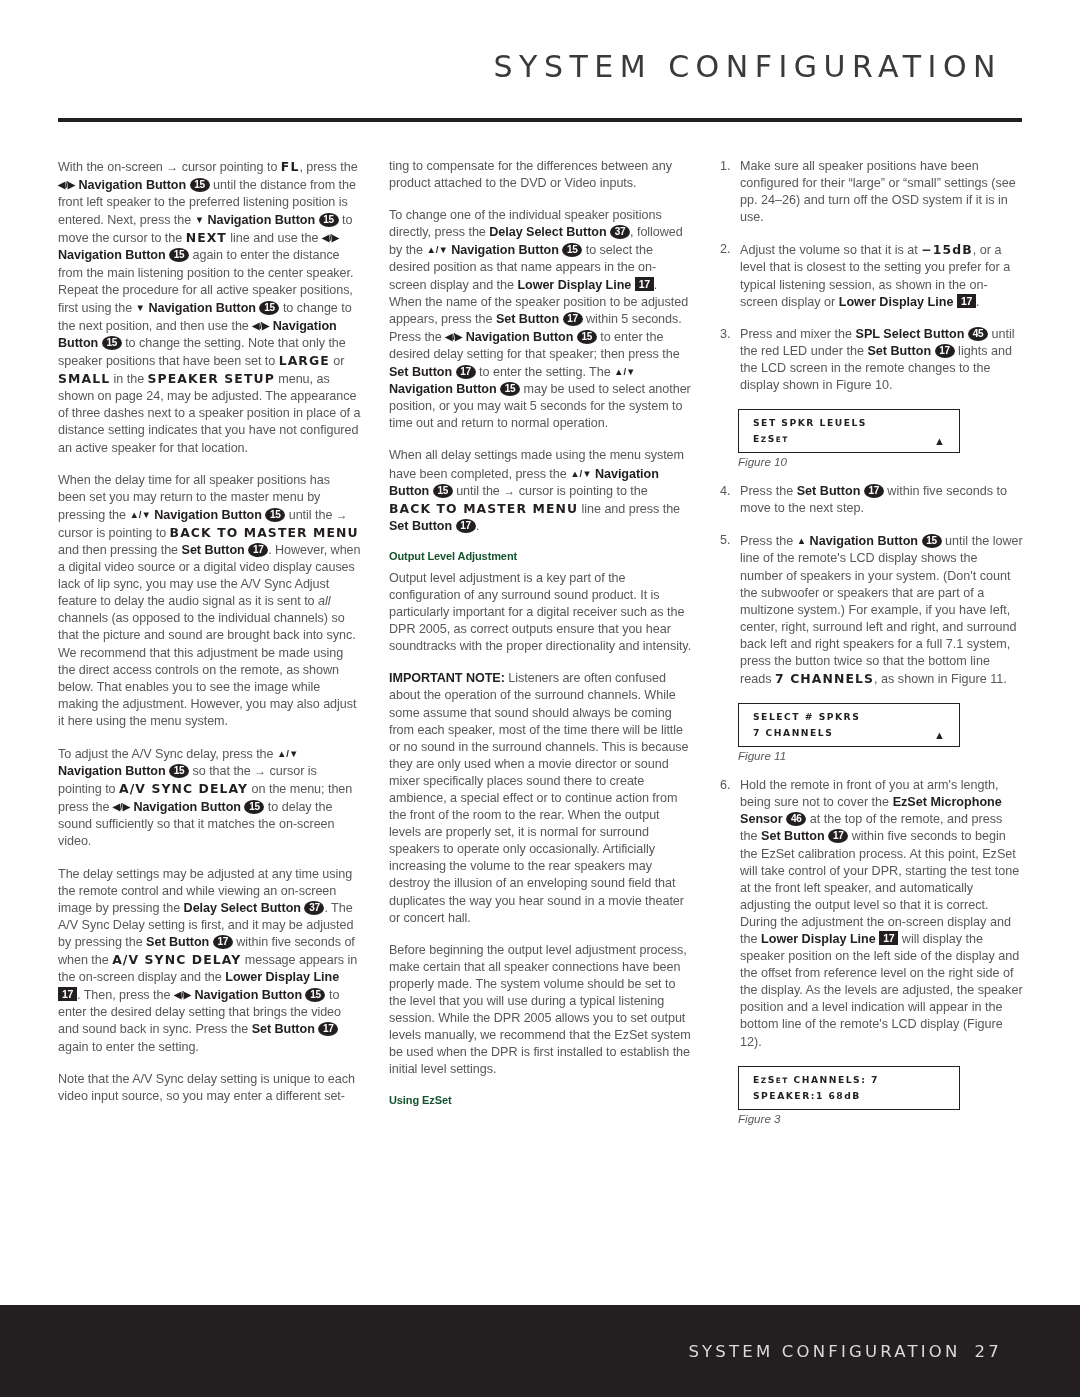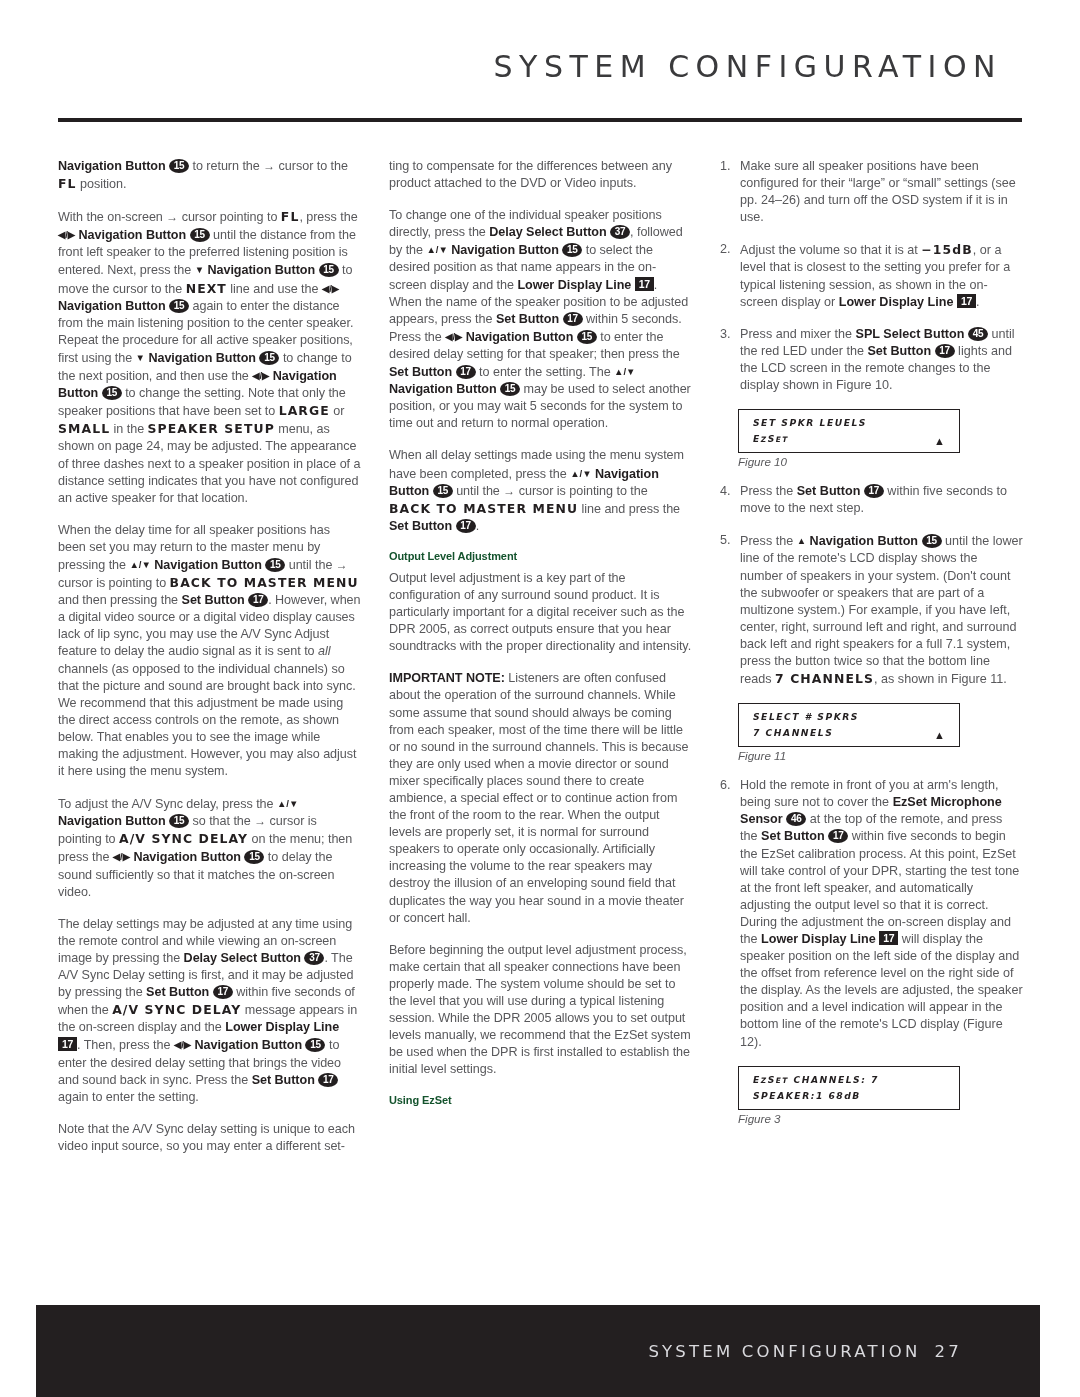--- a/index.html
+++ b/index.html
@@ -150,21 +150,20 @@
 
   
   .lcd-box {
     border: 1.6px solid #231f20;
     width: 222px;
     height: 44px;
     box-sizing: border-box;
     margin: 6px 0 2px 18px;
     position: relative;
     background: #fff;
-    font-style: italic;
   }
   .lcd-line {
     position: absolute;
     left: 14px;
     font-family: "DejaVu Sans", sans-serif;
     font-weight: bold;
     font-size: 9.2px;
     letter-spacing: 1.5px;
     color: #231f20;
     white-space: nowrap;
@@ -185,24 +184,23 @@
     font-style: italic;
     color: #58585b;
   }
   .sm { font-size: 7.4px; vertical-align: 0.5px; }
 
   
   .page-footer {
     position: absolute;
     left: 0;
     bottom: 0;
-    width: 1004px;
+    width: 1080px;
     height: 92px;
     background: #231f20;
-    margin-left: 36px;
   }
   .footer-text {
     position: absolute;
     right: 78px;
     top: 50%;
     transform: translateY(-50%);
     font-family: "DejaVu Sans", sans-serif;
     font-size: 16.5px;
     letter-spacing: 3.2px;
     color: #d9d9dd;
@@ -215,21 +213,20 @@
 
 <div class="page-header">
   <div class="header-title">SYSTEM CONFIGURATION</div>
   <div class="header-rule"></div>
 </div>
 
 <div class="columns">
 
   <div class="col">
 
-    <p><b>Navigation Button</b> <span class="ref">15</span><span> to return the </span><span class="arrow">→</span><span> cursor to the </span><span class="lcdw">FL</span><span> position.</span></p>
 
     <p><span>With the on-screen </span><span class="arrow">→</span><span> cursor pointing to </span><span class="lcdw">FL</span><span>, press the </span><b class="tri">◀/▶</b> <b>Navigation Button</b> <span class="ref">15</span><span> until the distance from the front left speaker to the preferred listening position is entered. Next, press the </span><b class="tri">▼</b> <b>Navigation Button</b> <span class="ref">15</span><span> to move the cursor to the </span><span class="lcdw">NEXT</span><span> line and use the </span><b class="tri">◀/▶</b> <b>Navigation Button</b> <span class="ref">15</span><span> again to enter the distance from the main listening position to the center speaker. Repeat the procedure for all active speaker positions, first using the </span><b class="tri">▼</b> <b>Navigation Button</b> <span class="ref">15</span><span> to change to the next position, and then use the </span><b class="tri">◀/▶</b> <b>Navigation Button</b> <span class="ref">15</span><span> to change the setting. Note that only the speaker positions that have been set to </span><span class="lcdw">LARGE</span><span> or </span><span class="lcdw">SMALL</span><span> in the </span><span class="lcdw">SPEAKER SETUP</span><span> menu, as shown on page 24, may be adjusted. The appearance of three dashes next to a speaker position in place of a distance setting indicates that you have not configured an active speaker for that location.</span></p>
 
     <p><span>When the delay time for all speaker positions has been set you may return to the master menu by pressing the </span><b class="tri">▲/▼</b> <b>Navigation Button</b> <span class="ref">15</span><span> until the </span><span class="arrow">→</span><span> cursor is pointing to </span><span class="lcdw">BACK TO MASTER MENU</span><span> and then pressing the </span><b>Set Button</b> <span class="ref">17</span><span>. However, when a digital video source or a digital video display causes lack of lip sync, you may use the A/V Sync Adjust feature to delay the audio signal as it is sent to </span><i>all</i><span> channels (as opposed to the individual channels) so that the picture and sound are brought back into sync. We recommend that this adjustment be made using the direct access controls on the remote, as shown below. That enables you to see the image while making the adjustment. However, you may also adjust it here using the menu system.</span></p>
 
     <p><span>To adjust the A/V Sync delay, press the </span><b class="tri">▲/▼</b> <b>Navigation Button</b> <span class="ref">15</span><span> so that the </span><span class="arrow">→</span><span> cursor is pointing to </span><span class="lcdw">A/V SYNC DELAY</span><span> on the menu; then press the </span><b class="tri">◀/▶</b> <b>Navigation Button</b> <span class="ref">15</span><span> to delay the sound sufficiently so that it matches the on-screen video.</span></p>
 
     <p><span>The delay settings may be adjusted at any time using the remote control and while viewing an on-screen image by pressing the </span><b>Delay Select Button</b> <span class="ref">37</span><span>. The A/V Sync Delay setting is first, and it may be adjusted by pressing the </span><b>Set Button</b> <span class="ref">17</span><span> within five seconds of when the </span><span class="lcdw">A/V SYNC DELAY</span><span> message appears in the on-screen display and the </span><b>Lower Display Line</b> <span class="refsq">17</span><span>. Then, press the </span><b class="tri">◀/▶</b> <b>Navigation Button</b> <span class="ref">15</span><span> to enter the desired delay setting that brings the video and sound back in sync. Press the </span><b>Set Button</b> <span class="ref">17</span><span> again to enter the setting.</span></p>
 
     <p class="tight"><span>Note that the A/V Sync delay setting is unique to each video input source, so you may enter a different set-</span></p>

